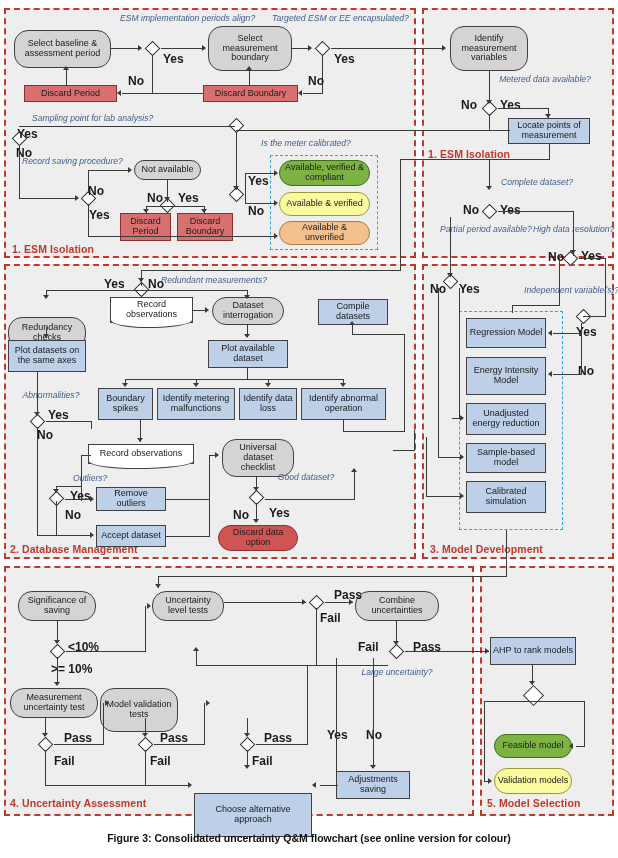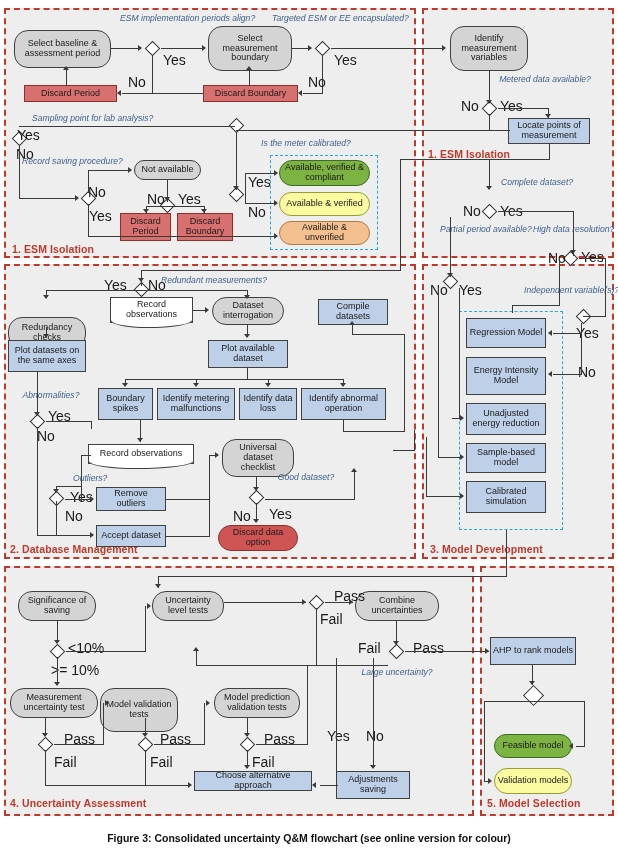--- a/index.html
+++ b/index.html
@@ -39,22 +39,22 @@
   .ln{position:absolute;background:#3a3a3a;}
   .lh{height:1.1px;}
   .lv{width:1.1px;}
   .ar{position:absolute;width:0;height:0;}
   .ar.d{border-left:3.2px solid transparent;border-right:3.2px solid transparent;border-top:4.6px solid #3a3a3a;}
   .ar.u{border-left:3.2px solid transparent;border-right:3.2px solid transparent;border-bottom:4.6px solid #3a3a3a;}
   .ar.r{border-top:3.2px solid transparent;border-bottom:3.2px solid transparent;border-left:4.6px solid #3a3a3a;}
   .ar.l{border-top:3.2px solid transparent;border-bottom:3.2px solid transparent;border-right:4.6px solid #3a3a3a;}
 
   
-  .lab{position:absolute;font-size:14px;color:#1a1a1a;white-space:nowrap;
-    font-family:"Liberation Sans",sans-serif;}
+  .lab{position:absolute;font-size:12px;color:#1a1a1a;white-space:nowrap;
+    font-family:"Liberation Sans",sans-serif;font-weight:bold;}
   .q{position:absolute;font-size:8.6px;font-style:italic;color:#3f5e8c;
     white-space:nowrap;text-align:center;line-height:1.12;
     font-family:"Liberation Sans",sans-serif;}
 
   
   .cyan{position:absolute;border:1.6px dashed #29a8e0;box-sizing:border-box;}
 
   
   .cap{position:absolute;left:0;width:618px;text-align:center;font-weight:bold;
     font-size:10.5px;color:#101010;font-family:"Liberation Sans",sans-serif;}
@@ -403,39 +403,38 @@
   <div class="dia" style="left:387px;top:645px;">
       <i></i>
     </div>
   <div class="lab" style="left:358px;top:640px;">Fail</div>
   <div class="lab" style="left:413px;top:640px;">Pass</div>
   <div class="lab" style="left:327px;top:728px;">Yes</div>
   <div class="lab" style="left:366px;top:728px;">No</div>
 
   <div class="node term" style="left:10px;top:688px;width:88px;height:30px;">Measurement uncertainty test</div>
   <div class="node term" style="left:100px;top:688px;width:78px;height:44px;">Model validation tests</div>
-  <div class="node term" style="left:214px;top:688px;width:86px;height:30px;">Model prediction validation tests</div>
 
   <div class="dia" style="left:36px;top:738px;">
       <i></i>
     </div>
   <div class="lab" style="left:64px;top:731px;">Pass</div>
   <div class="lab" style="left:54px;top:754px;">Fail</div>
   <div class="dia" style="left:136px;top:738px;">
       <i></i>
     </div>
   <div class="lab" style="left:160px;top:731px;">Pass</div>
   <div class="lab" style="left:150px;top:754px;">Fail</div>
   <div class="dia" style="left:238px;top:738px;">
       <i></i>
     </div>
   <div class="lab" style="left:264px;top:731px;">Pass</div>
   <div class="lab" style="left:252px;top:754px;">Fail</div>
 
-  <div class="node proc" style="left:194px;top:771px;width:118px;height:20px;">Choose alternative approach</div>
+  <div class="node proc" style="left:194px;top:793px;width:118px;height:44px;">Choose alternative approach</div>
   <div class="node proc" style="left:336px;top:771px;width:74px;height:28px;">Adjustments saving</div>
 
   <div class="ln lv" style="left:57px;top:621px;height:22px;"></div>
   <div class="ar d" style="left:54px;top:640px;"></div>
   <div class="ln lh" style="left:66px;top:651px;width:80px;"></div>
   <div class="ln lv" style="left:145px;top:606px;height:46px;"></div>
   <div class="ar r" style="left:147px;top:603px;"></div>
   <div class="ln lv" style="left:57px;top:657px;height:27px;"></div>
   <div class="ar d" style="left:54px;top:682px;"></div>
   <div class="ln lh" style="left:224px;top:602px;width:82px;"></div>

